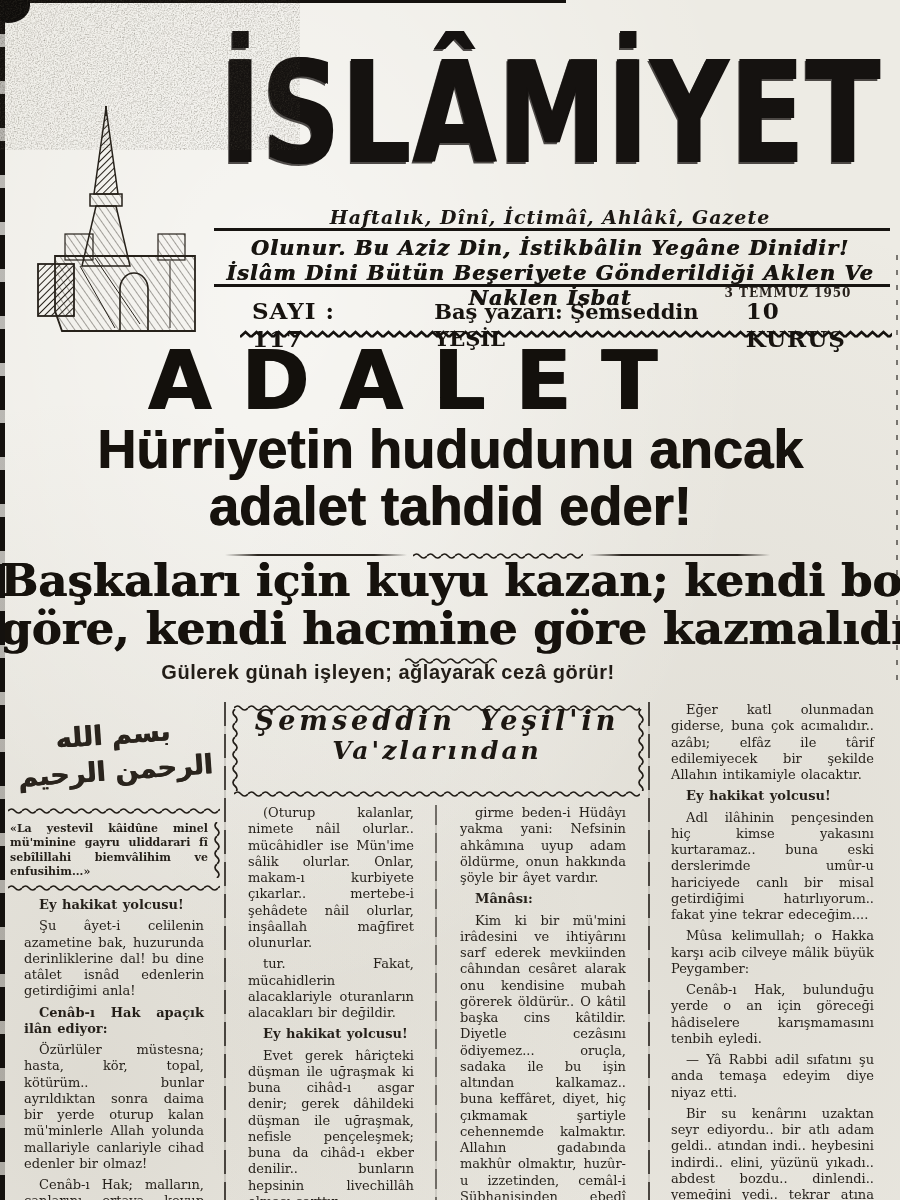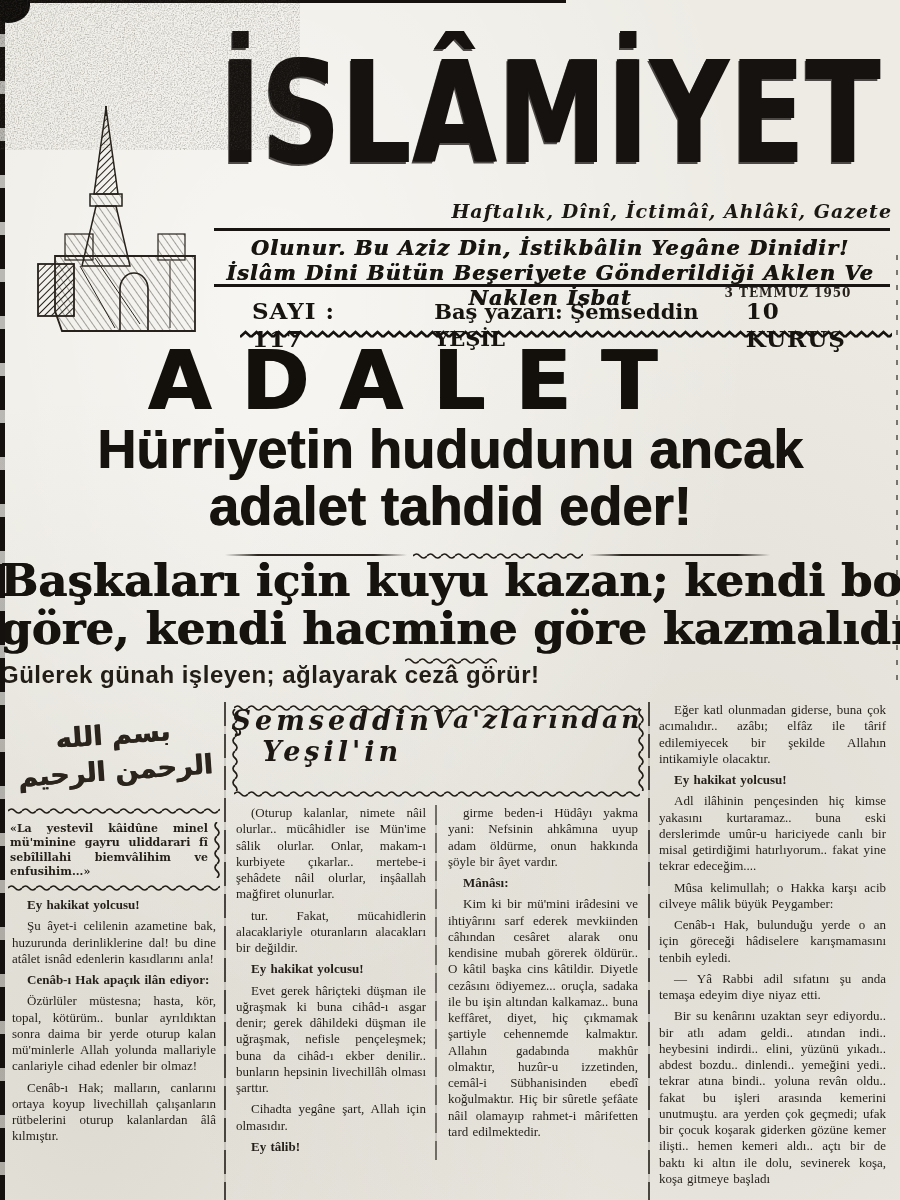--- a/index.html
+++ b/index.html
@@ -15,21 +15,21 @@
   .edge-top{position:absolute;left:0;top:0;width:566px;height:3px;background:#14110e;z-index:6;}
   .corner-blob{position:absolute;left:0;top:0;width:30px;height:23px;background:#0f0d0b;border-radius:0 0 75% 25%;z-index:6;}
   .edge-right-dots{position:absolute;right:2px;top:255px;height:430px;width:2px;
     background:repeating-linear-gradient(180deg,rgba(25,21,17,.55) 0 5px, rgba(0,0,0,0) 5px 15px);}
   
   .logo{position:absolute;left:20px;top:106px;width:178px;height:232px;}
   .np-title{position:absolute;left:203px;top:44px;width:694px;text-align:center;
     font-family:"DejaVu Sans",sans-serif;font-weight:bold;font-size:108px;line-height:1;letter-spacing:2px;
     color:#151210;transform:scaleY(1.30);transform-origin:50% 0;
     text-shadow:2px 0 0 #151210,-1px 1px 0 rgba(21,18,16,.75);white-space:nowrap;}
-  .np-sub{position:absolute;left:208px;top:201px;width:684px;text-align:right;
+  .np-sub{position:absolute;left:208px;top:207px;width:684px;text-align:center;
     font:italic bold 19px/1.1 "DejaVu Serif",serif;letter-spacing:1px;color:#1b1713;}
   .rule{position:absolute;height:3px;background:#171411;}
   .r1{left:214px;top:228px;width:676px;}
   .r2{left:214px;top:284px;width:676px;}
   .motto{position:absolute;left:203px;top:236px;width:694px;text-align:center;
     font:italic bold 21px/1.18 "DejaVu Serif",serif;letter-spacing:1px;color:#181511;
     text-shadow:.6px 0 0 currentColor;}
   .date{position:absolute;left:688px;top:287px;width:200px;text-align:center;
     font:bold 12px/1 "DejaVu Serif",serif;letter-spacing:1px;color:#28221c;}
   .info{position:absolute;left:210px;top:297px;width:680px;display:flex;align-items:baseline;color:#17130f;}
@@ -45,41 +45,41 @@
     font-family:"Liberation Sans",sans-serif;font-weight:bold;font-size:56px;line-height:1.05;
     color:#16120d;text-shadow:1px 0 0 currentColor;transform:scaleX(.97);}
   .h-sub1{top:420px;} .h-sub2{top:477px;}
   .divider1{position:absolute;left:225px;top:551px;width:545px;display:flex;align-items:center;gap:6px;}
   .dash{flex:1;height:1.6px;background:linear-gradient(90deg,rgba(43,38,32,0),#2b2620 18%,#2b2620 82%,rgba(43,38,32,0));}
   .h-serif{position:absolute;left:0;width:900px;text-align:center;white-space:nowrap;
     font-family:"DejaVu Serif",serif;font-weight:bold;font-size:45px;line-height:1.05;
     color:#16120d;text-shadow:.8px 0 0 currentColor;}
   .h-serif1{top:557px;} .h-serif2{top:605px;}
   .zig-small{position:absolute;left:405px;top:656px;width:92px;height:8px;}
-  .kicker{position:absolute;left:0;top:661px;width:776px;
-    font-family:"Liberation Sans",sans-serif;font-weight:700;font-size:24px;letter-spacing:.5px;color:#221d17;}
+  .kicker{position:absolute;left:0;top:661px;width:776px;text-align:center;
+    font-family:"Liberation Sans",sans-serif;font-weight:700;font-size:20px;letter-spacing:.5px;color:#221d17;}
   
   .cols{position:absolute;left:0;top:702px;width:900px;height:498px;overflow:hidden;}
-  .bodytext p{margin:0 4px 5px;text-indent:15px;text-align:justify;font-size:13px;line-height:1.25;
-    word-spacing:1px;color:#241f19;hyphens:auto;font-family:Liberation Serif, serif;}
+  .bodytext p{margin:0 16px 5px;text-indent:15px;text-align:justify;font-size:13px;line-height:1.25;
+    word-spacing:1px;color:#241f19;hyphens:auto;}
   .lead{font-weight:bold;}
   .boldp{font-weight:bold;}
   .leftcol{position:absolute;left:8px;top:0;width:212px;}
   .calli{height:102px;display:flex;align-items:center;justify-content:center;text-align:center;
     font-family:"DejaVu Sans",sans-serif;font-weight:bold;font-size:27px;line-height:1.35;
     direction:rtl;transform:rotate(-4deg);color:#2a241d;text-shadow:.7px 0 0 currentColor;}
   .wavdiv{display:block;height:9px;margin:2px 0 5px;}
   .quote{position:relative;padding:2px 12px 2px 2px;font-weight:bold;font-size:11px;line-height:1.3;text-align:justify;color:#241f19;}
   .quote-vwav{position:absolute;right:0;top:2px;height:92%;width:8px;}
   .vrule{position:absolute;top:0;height:498px;width:2px;
     background:repeating-linear-gradient(180deg,rgba(35,30,25,.8) 0 24px, rgba(35,30,25,.15) 24px 32px);}
   .v1{left:224px;} .v2{left:648px;}
   .middle{position:absolute;left:232px;top:0;width:410px;}
-  .titlebox{position:relative;height:90px;margin:3px 2px 10px;display:flex;flex-direction:row;
-    justify-content:center;text-align:center;color:#1c1712;}
+  .titlebox{position:relative;height:90px;margin:3px 2px 10px;display:flex;flex-direction:column;
+    text-align:center;color:#1c1712;}
   .tb-l1{font:italic bold 27px/1.15 "DejaVu Serif",serif;letter-spacing:4px;word-spacing:10px;}
   .tb-l2{font:italic bold 25px/1.2 "DejaVu Serif",serif;letter-spacing:3px;}
   .bwav-h{position:absolute;left:0;width:100%;height:8px;}
   .bwav-t{top:-2px;} .bwav-b{bottom:-2px;}
   .bwav-v{position:absolute;top:4px;height:calc(100% - 8px);width:8px;}
   .bwav-l{left:-4px;} .bwav-r{right:-4px;}
   .subcols{position:relative;display:flex;}
   .cola{width:198px;} .colb{width:198px;margin-left:14px;}
   .midrule{position:absolute;left:203px;top:0;bottom:0;width:1.5px;
     background:repeating-linear-gradient(180deg,rgba(35,30,25,.6) 0 20px, rgba(35,30,25,.12) 20px 28px);}
@@ -180,21 +180,21 @@
       <div class="quote">
         <span>«La yestevil kâidûne minel mü'minine gayru uliddarari fî sebîlillahi biemvâlihim ve enfusihim...»</span>
         <svg class="quote-vwav">
             <rect width="8" height="100%" fill="url(#wavV)"></rect>
           </svg>
       </div>
       <svg class="wavdiv" width="100%">
           <rect width="100%" height="9" fill="url(#wavH)"></rect>
         </svg>
       <p class="lead">Ey hakikat yolcusu!</p>
-      <p>Şu âyet-i celilenin azametine bak, huzurunda derinliklerine dal! bu dine atâlet isnâd edenlerin kasıdlarını anla!</p>
+      <p>Şu âyet-i celilenin azametine bak, huzurunda derinliklerine dal! bu dine atâlet isnâd edenlerin getirdiğimi anla!</p>
       <p class="lead">Cenâb-ı Hak apaçık ilân ediyor:</p>
       <p>Özürlüler müstesna; hasta, kör, topal, kötürüm.. bunlar ayrıldıktan sonra daima bir yerde oturup kalan mü'minlerle Allah yolunda mallariyle canlariyle cihad edenler bir olmaz!</p>
       <p>Cenâb-ı Hak; malların, canlarını ortaya koyup livechillah çalışanların rütbelerini oturup kalanlardan âlâ kılmıştır.</p>
 
     </div>
 
     <div class="vrule v1"></div>
 
     <div class="middle">
       <div class="titlebox">

